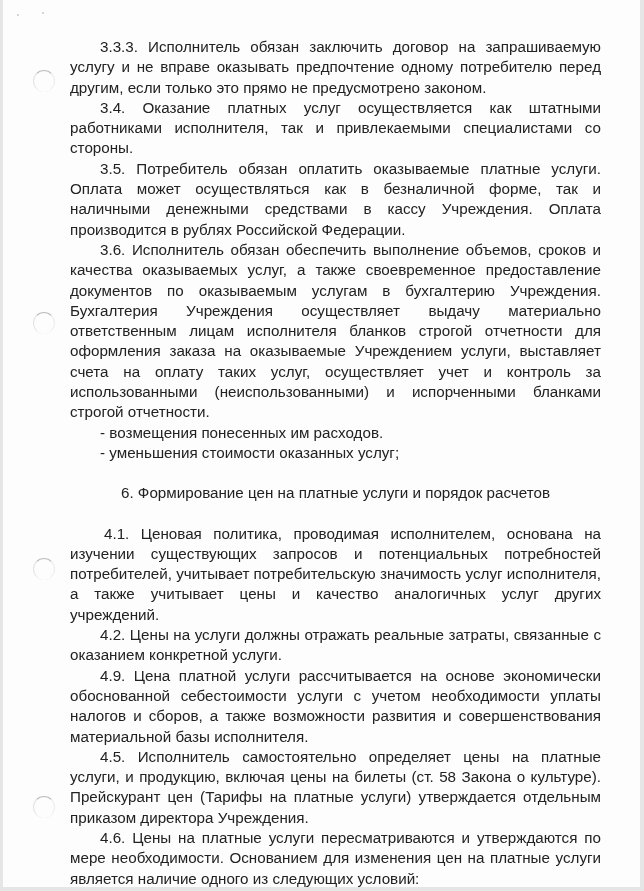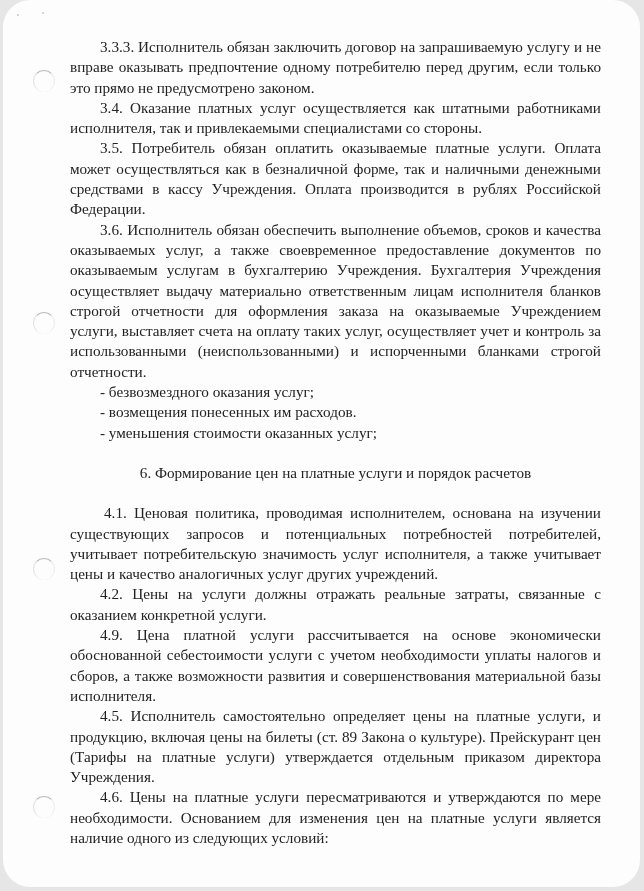--- a/index.html
+++ b/index.html
@@ -13,25 +13,24 @@
       position: relative;
       overflow: hidden;
     }
     .page {
       position: absolute;
       left: 3px;
       top: 0;
       width: 637px;
       height: 887px;
       background: #fdfdfd;
-      font-family: Liberation Serif, serif;
+      font-family: Liberation Sans, sans-serif;
       color: #222;
       font-size: 15.2px;
       line-height: 20.3px;
-      border-radius: 27px;
     }
     .content {
       position: absolute;
       left: 67px;
       top: 37px;
       width: 531px;
     }
     .p {
       margin: 0;
       text-align: justify;
@@ -77,26 +76,25 @@
   <div class="hole" style="top:70px"></div>
   <div class="hole" style="top:312px"></div>
   <div class="hole" style="top:558px"></div>
   <div class="hole" style="top:796px"></div>
 
   <div class="content">
     <p class="p">3.3.3. Исполнитель обязан заключить договор на запрашиваемую услугу и не вправе оказывать предпочтение одному потребителю перед другим, если только это прямо не предусмотрено законом.</p>
     <p class="p">3.4. Оказание платных услуг осуществляется как штатными работниками исполнителя, так и привлекаемыми специалистами со стороны.</p>
     <p class="p">3.5. Потребитель обязан оплатить оказываемые платные услуги. Оплата может осуществляться как в безналичной форме, так и наличными денежными средствами в кассу Учреждения. Оплата производится в рублях Российской Федерации.</p>
     <p class="p">3.6. Исполнитель обязан обеспечить выполнение объемов, сроков и качества оказываемых услуг, а также своевременное предоставление документов по оказываемым услугам в бухгалтерию Учреждения. Бухгалтерия Учреждения осуществляет выдачу материально ответственным лицам исполнителя бланков строгой отчетности для оформления заказа на оказываемые Учреждением услуги, выставляет счета на оплату таких услуг, осуществляет учет и контроль за использованными (неиспользованными) и испорченными бланками строгой отчетности.</p>
-    <p class="li">- безвозмездного оказания услуг;</p>
     <p class="li">- возмещения понесенных им расходов.</p>
     <p class="li">- уменьшения стоимости оказанных услуг;</p>
 
     <p class="heading">6. Формирование цен на платные услуги и порядок расчетов</p>
 
     <p class="p" style="text-indent:34px">4.1. Ценовая политика, проводимая исполнителем, основана на изучении существующих запросов и потенциальных потребностей потребителей, учитывает потребительскую значимость услуг исполнителя, а также учитывает цены и качество аналогичных услуг других учреждений.</p>
     <p class="p">4.2. Цены на услуги должны отражать реальные затраты, связанные с оказанием конкретной услуги.</p>
     <p class="p">4.9. Цена платной услуги рассчитывается на основе экономически обоснованной себестоимости услуги с учетом необходимости уплаты налогов и сборов, а также возможности развития и совершенствования материальной базы исполнителя.</p>
-    <p class="p">4.5. Исполнитель самостоятельно определяет цены на платные услуги, и продукцию, включая цены на билеты (ст. 89 Закона о культуре). Прейскурант цен (Тарифы на платные услуги) утверждается отдельным приказом директора Учреждения.</p>
+    <p class="p">4.5. Исполнитель самостоятельно определяет цены на платные услуги, и продукцию, включая цены на билеты (ст. 58 Закона о культуре). Прейскурант цен (Тарифы на платные услуги) утверждается отдельным приказом директора Учреждения.</p>
     <p class="p">4.6. Цены на платные услуги пересматриваются и утверждаются по мере необходимости. Основанием для изменения цен на платные услуги является наличие одного из следующих условий:</p>
 
   </div>
 </div>
 
 </body></html>

